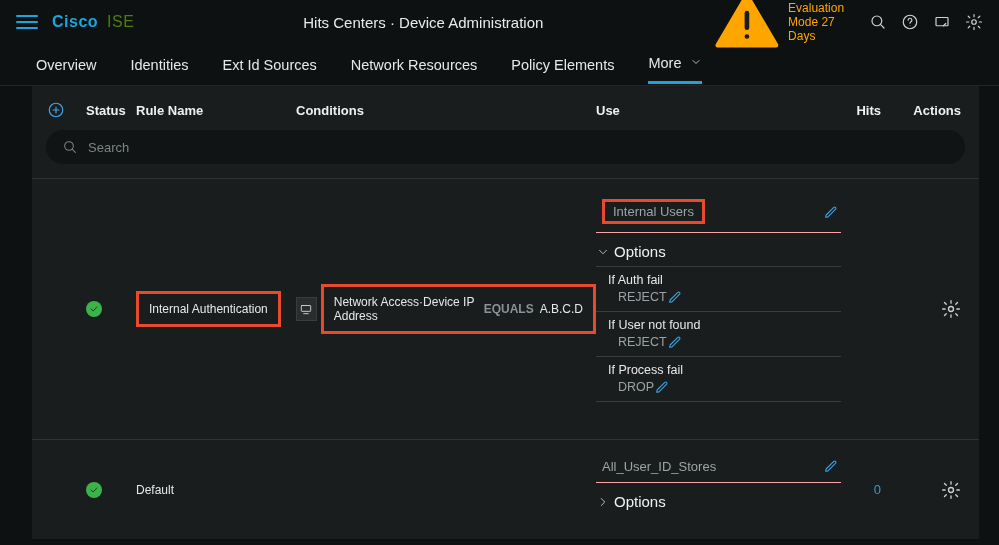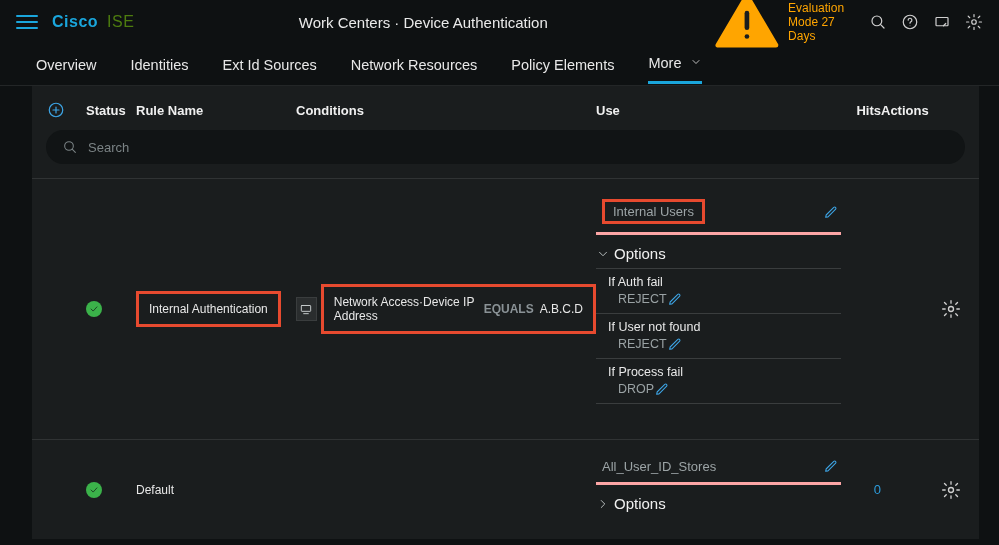--- a/index.html
+++ b/index.html
@@ -120,21 +120,21 @@
     }
     .cond-ico svg { width:14px; height:14px; }
     .cond-box { display:flex; align-items:center; gap:6px; padding:8px 10px; font-size:12px; }
     .cond-box .attr { color:#e8e8e8; }
     .cond-box .op { color:#8a9296; font-weight:600; }
     .cond-box .val { color:#e8e8e8; }
 
     .use-col { align-self:start; padding-top:12px; display:flex; flex-direction:column; gap:0; font-size:13px; }
     .use-line {
       display:flex; align-items:center; justify-content:space-between;
-      border-bottom:3px solid #fca5a5; padding: 8px 2px 8px 6px;
+      border-bottom:1px solid #fca5a5; padding: 8px 2px 8px 6px;
     }
     .use-line .label { color:#9ca4a6; font-size:13px; }
     .pencil { cursor:pointer; color:#3da5e6; width:16px; height:16px; }
 
     .opt-header { display:flex; align-items:center; gap:4px; padding: 10px 2px 6px 0; color:#f0f0f0; font-size:15px; border-bottom:1px solid #3a3d3e; }
     .opt-header .chev2 { width:14px; height:14px; color:#bfc6c7; }
 
     .opt-item { border-bottom:1px solid #3a3d3e; padding: 6px 2px 6px 12px; }
     .opt-item .k { color:#e8e8e8; font-size:12.5px; margin-bottom:2px; }
     .opt-item .vrow { display:flex; align-items:center; }
@@ -158,21 +158,21 @@
 <div class="topbar">
   <div class="hamburger">
     <span></span>
       <span></span>
       <span></span>
   </div>
   <div class="brand">
     <span class="c1">Cisco</span>
     <span class="c2">ISE</span>
   </div>
-  <div class="breadcrumb">Work Centers · Device Authentication</div>
+  <div class="breadcrumb">Hits Centers · Device Administration</div>
   <div class="rightbar">
     <div class="eval">
       <svg viewBox="0 0 24 24">
           <path d="M12 3 2 20h20L12 3z" fill="#ffa500" stroke="#ffa500"></path>
           <line x1="12" y1="9" x2="12" y2="14" stroke="#1a1d1e"></line>
           <circle cx="12" cy="17" r="0.8" fill="#1a1d1e" stroke="none"></circle>
         </svg>
       <span>Evaluation Mode 27 Days</span>
     </div>
     <div class="icon-btn">
@@ -227,21 +227,21 @@
           <circle cx="12" cy="12" r="9"></circle>
           <line x1="12" y1="8" x2="12" y2="16"></line>
           <line x1="8" y1="12" x2="16" y2="12"></line>
         </svg>
     </div>
     <div>Status</div>
     <div>Rule Name</div>
     <div>Conditions</div>
     <div>Use</div>
     <div style="text-align:right">Hits</div>
-    <div style="">Actions</div>
+    <div style="text-align:right">Actions</div>
   </div>
 
   <div class="search-wrap">
     <div class="search">
       <svg viewBox="0 0 24 24" width="16" height="16">
           <circle cx="10.5" cy="10.5" r="6.5"></circle>
           <line x1="20" y1="20" x2="15.2" y2="15.2"></line>
         </svg>
       <input type="text" placeholder="Search" style="">
     </div>

